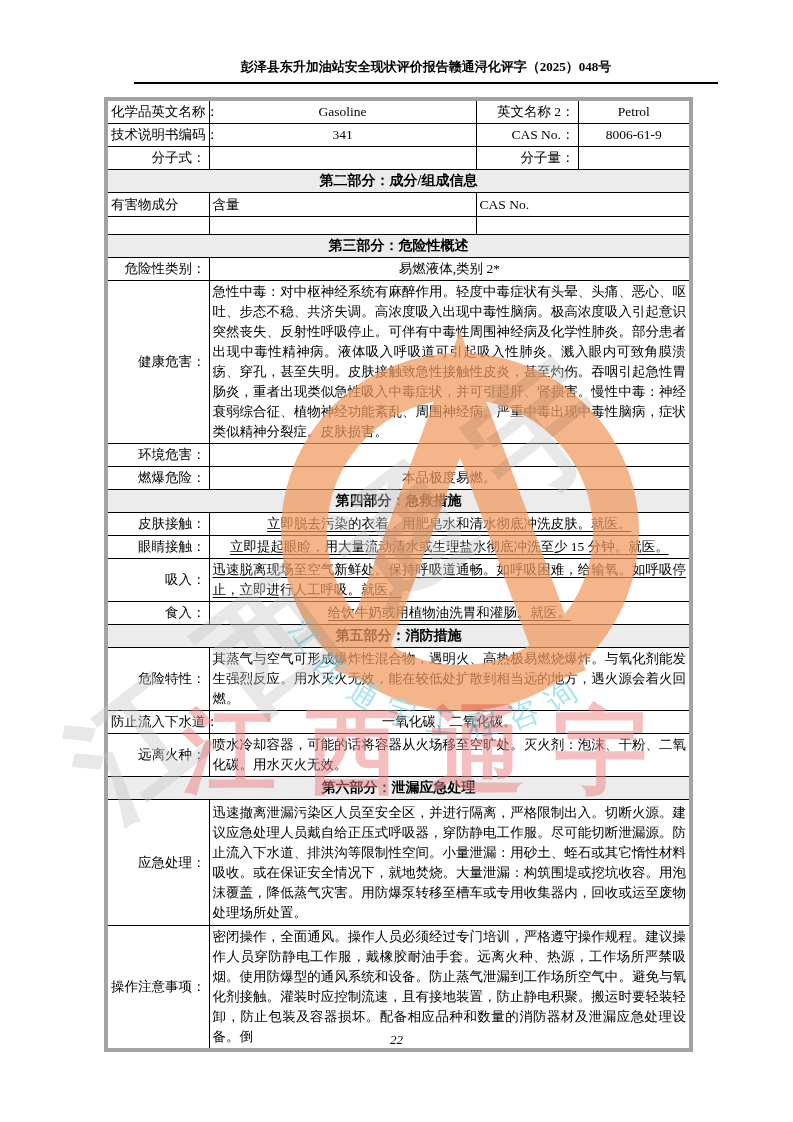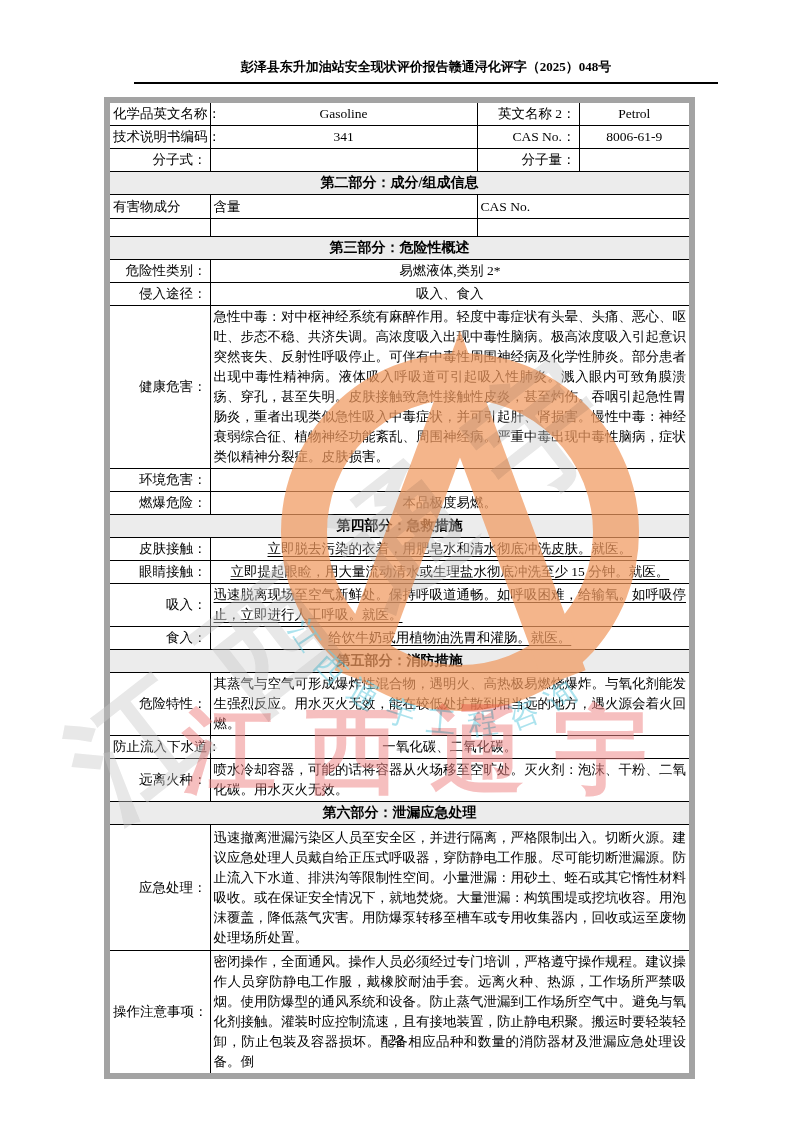--- a/index.html
+++ b/index.html
@@ -15,21 +15,21 @@
     position:absolute;left:105px;width:584px;top:58px;
     display:flex;justify-content:center;align-items:flex-end;
     border-bottom:2px solid #000;padding-bottom:6px;
     font-weight:bold;font-size:13px;white-space:nowrap;margin-left:29px;
   }
 
   
   table.msds{
     position:absolute;left:104px;top:97px;width:585px;
     border-collapse:collapse;table-layout:fixed;
-    border:6px solid #a3a3a3;
+    border:4px solid #a3a3a3;
   }
   table.msds td{
     border:1px solid #000;
     padding:1px 3px;
     font-size:13.5px;line-height:20px;
     vertical-align:middle;
     word-break:break-all;
   }
   td.lbl{text-align:right;padding-right:4px;white-space:nowrap;overflow:visible;}
   td.ctr{text-align:left;}
@@ -37,21 +37,22 @@
   td.just{text-align:justify;}
   tr.sec td{
     background:#ececec;text-align:center;font-weight:bold;
     font-size:14px;height:20px;line-height:20px;padding:1px 0;
   }
   .ul{text-decoration:underline;text-underline-offset:3px;margin-left:10px;}
 
   
   .page-footer{
     position:absolute;left:0;right:0;top:1032px;text-align:center;
-    font-size:15px;
+    font-size:13px;
+    font-style:italic;
   }
 
   
   .wm{position:absolute;inset:0;z-index:5;pointer-events:none;}
   .wm *{pointer-events:none;}
   .wm-logo{position:absolute;left:255px;top:322px;mix-blend-mode:multiply;opacity:.72;}
   .wm-gray{
     position:absolute;left:88px;top:700px;
     font-size:128px;letter-spacing:42px;font-weight:bold;
     color:#c7c7c7;opacity:.42;white-space:nowrap;
@@ -116,24 +117,20 @@
       <td></td>
       <td colspan="2"></td>
     </tr>
 
     <tr class="sec" style="height:22px">
       <td colspan="4">第三部分：危险性概述</td>
     </tr>
     <tr style="height:20px">
       <td class="lbl">危险性类别：</td>
       <td colspan="3" class="val">易燃液体,类别 2*</td>
-    </tr>
-    <tr style="height:20px">
-      <td class="lbl">侵入途径：</td>
-      <td colspan="3" class="val">吸入、食入</td>
     </tr>
     <tr>
       <td class="lbl">健康危害：</td>
       <td colspan="3" class="val just">急性中毒：对中枢神经系统有麻醉作用。轻度中毒症状有头晕、头痛、恶心、呕吐、步态不稳、共济失调。高浓度吸入出现中毒性脑病。极高浓度吸入引起意识突然丧失、反射性呼吸停止。可伴有中毒性周围神经病及化学性肺炎。部分患者出现中毒性精神病。液体吸入呼吸道可引起吸入性肺炎。溅入眼内可致角膜溃疡、穿孔，甚至失明。皮肤接触致急性接触性皮炎，甚至灼伤。吞咽引起急性胃肠炎，重者出现类似急性吸入中毒症状，并可引起肝、肾损害。慢性中毒：神经衰弱综合征、植物神经功能紊乱、周围神经病。严重中毒出现中毒性脑病，症状类似精神分裂症。皮肤损害。</td>
     </tr>
     <tr style="height:20px">
       <td class="lbl">环境危害：</td>
       <td colspan="3" class="val"></td>
     </tr>
     <tr style="height:20px">

